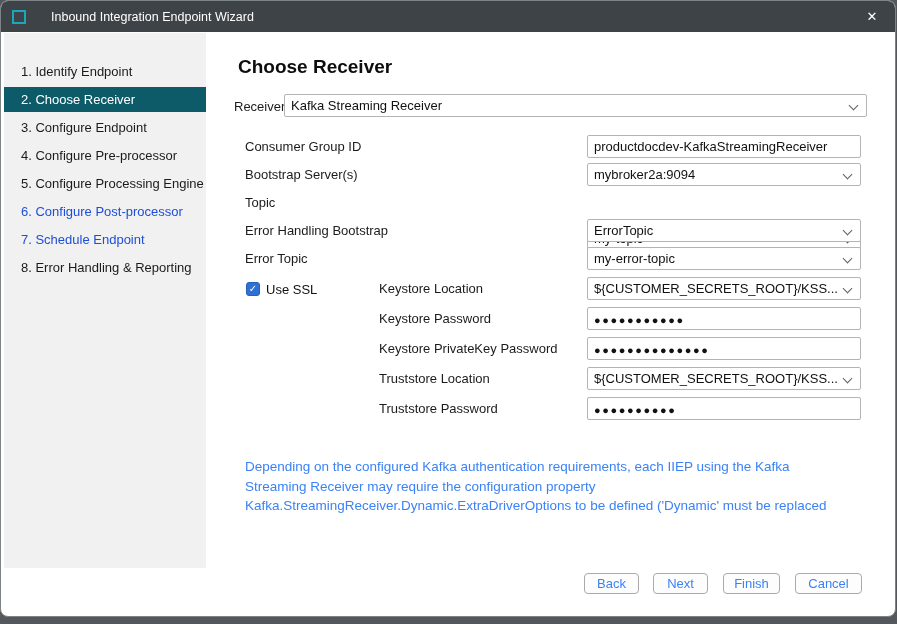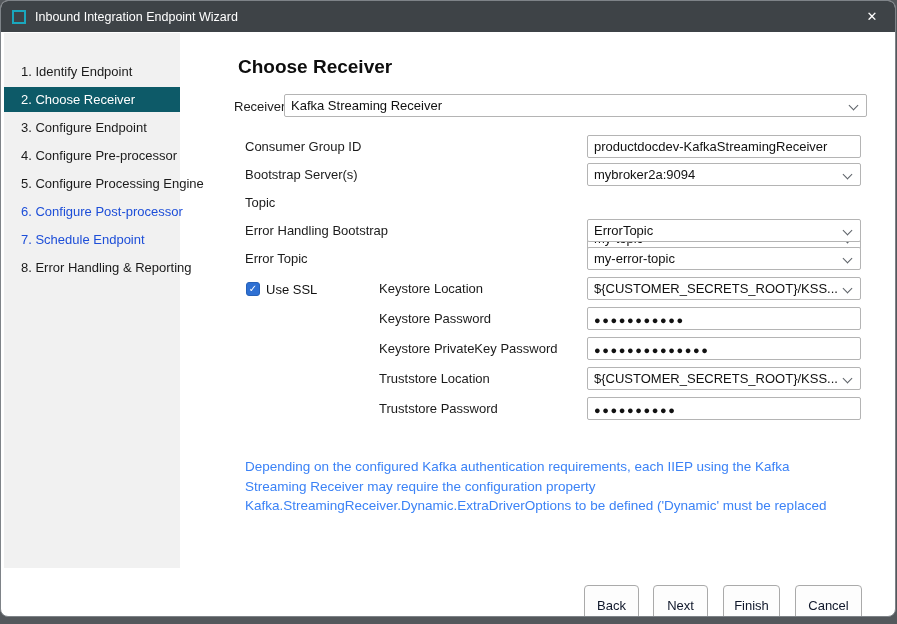--- a/index.html
+++ b/index.html
@@ -15,42 +15,42 @@
     width:896px; height:617px;
     background:#ffffff;
     border:1px solid #7e8388;
     border-radius:8px;
     overflow:hidden;
   }
   
   .titlebar {
     position:absolute; left:0; top:0; right:0; height:31px;
     background:#3e4347;
-    display:flex; align-items:center;
+    display:flex; align-items:center;gap:16px;
   }
   .app-icon {
     width:14px; height:14px;
     border:2px solid #1aa7bd;
     margin-left:11px;
     flex:0 0 auto;
   }
   .titlebar-text {
     color:#ffffff; font-size:12.5px; margin-left:9px;
     white-space:nowrap;
   }
   .titlebar-spacer { flex:1; }
   .close-btn {
     width:46px; height:31px;
     display:flex; align-items:center; justify-content:center;
     color:#ffffff; font-size:13px; cursor:default;
   }
   
   .sidebar {
     position:absolute; left:3px; top:32px;
-    width:176px; height:535px;
+    width:202px; height:535px;
     background:#f1f1f1;
     padding-top:26px;
   }
   .side-item {
     height:25px; line-height:25px;
     margin-bottom:3px;
     padding-left:17px;
     font-size:13px; color:#1b1b1b;
     white-space:nowrap;
   }
@@ -107,25 +107,25 @@
     position:absolute; left:265px;
     font-size:13px; color:#111; font-weight:400;
   }
   
   .note {
     position:absolute; left:244px; top:456px; width:640px;
     font-size:13.5px; line-height:19.5px; color:#3b82f6;
   }
   
   .btn {
-    position:absolute; top:584px; height:40px;
+    position:absolute; top:572px; height:21px;
     background:#fdfdfd;
     border:1px solid #aaaaaa;
     border-radius:4px;
-    font-size:13px; color:#0f172a;
+    font-size:13px; color:#3b82f6;
     font-family:"Liberation Sans", sans-serif;
     display:flex; align-items:center; justify-content:center;
     cursor:default;
   }
   .btn-back   { left:583px; width:55px; }
   .btn-next   { left:652px; width:55px; }
   .btn-finish { left:722px; width:57px; }
   .btn-cancel { left:794px; width:67px; }
 </style>
 </head>

